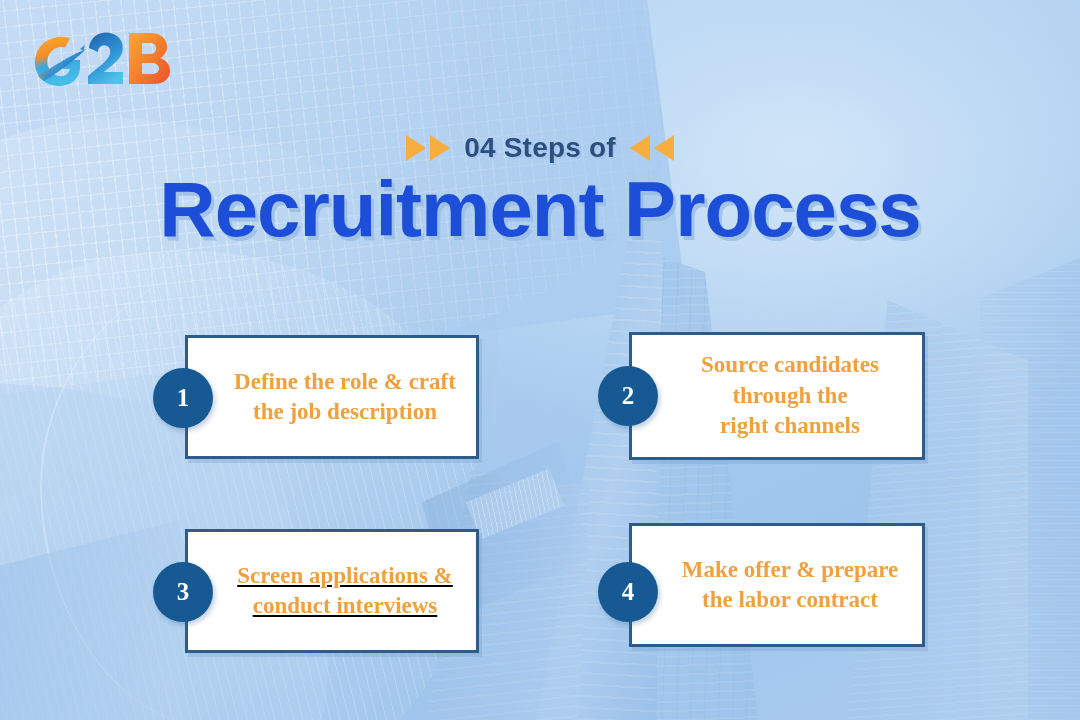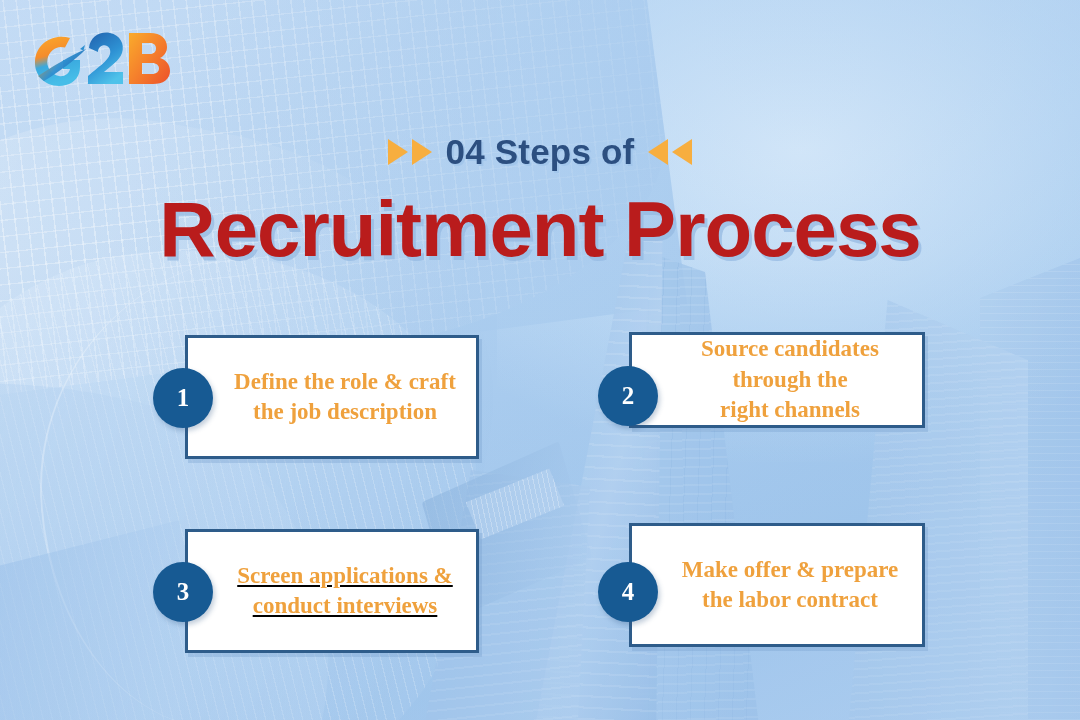--- a/index.html
+++ b/index.html
@@ -168,37 +168,37 @@
 
   
   .headline-wrap {
     position:absolute; left:0; right:0; top:132px;
     text-align:center; z-index:15;
   }
   .eyebrow-row {
     display:flex; align-items:center; justify-content:center; gap:14px;
   }
   .eyebrow {
-    font-size:35px; font-weight:bold; letter-spacing:.2px;
+    font-size:28px; font-weight:bold; letter-spacing:.2px;
     color:#2c4f80;
     text-shadow:2px 2px 0 rgba(160,196,234,.85);
   }
   .tri-group { display:flex; gap:4px; }
   .tri {
     width:0; height:0;
     border-top:13px solid transparent;
     border-bottom:13px solid transparent;
   }
   .tri.right { border-left:20px solid #f7ae3f; }
   .tri.left  { border-right:20px solid #f7ae3f; }
 
   .title {
-    margin-top:18px;
+    margin-top:6px;
     font-size:78px; font-weight:bold; letter-spacing:-1px;
-    color:#b91c1c;
+    color:#1d4ed8;
     text-shadow:3px 4px 0 rgba(150,186,226,.75);
     line-height:1.02;
   }
 
   
   .card {
     position:absolute;
     background:#ffffff;
     border:3px solid #2e5c8a;
     box-shadow:3px 4px 0 rgba(120,160,205,.35);
@@ -224,21 +224,21 @@
     font-family:"Liberation Serif", serif;
     font-size:25px; font-weight:bold;
     display:flex; align-items:center; justify-content:center;
     z-index:16;
     box-shadow:2px 3px 5px rgba(40,80,125,.28);
   }
 
   
   #card-1 { left:185px; top:335px; width:294px; height:124px; }
   #badge-1{ left:153px; top:368px; }
-  #card-2 { left:629px; top:332px; width:296px; height:96px; }
+  #card-2 { left:629px; top:332px; width:296px; height:128px; }
   #badge-2{ left:598px; top:366px; }
   #card-3 { left:185px; top:529px; width:294px; height:124px;text-decoration:underline; }
   #badge-3{ left:153px; top:562px; }
   #card-4 { left:629px; top:523px; width:296px; height:124px; }
   #badge-4{ left:598px; top:562px; }
 </style>
 </head>
 <body>
 
 <div id="stage">

